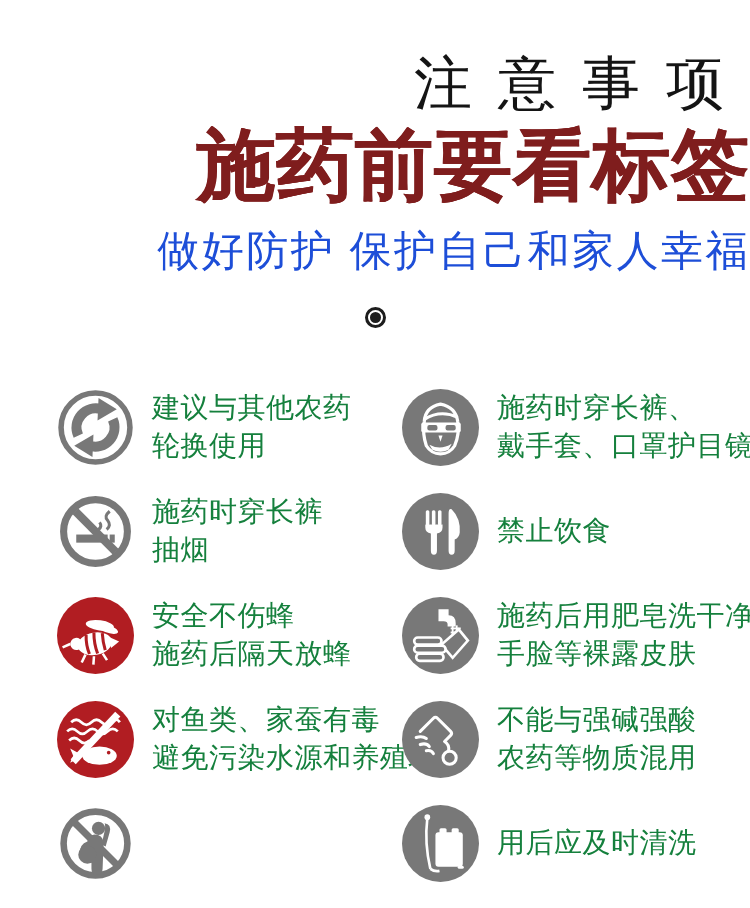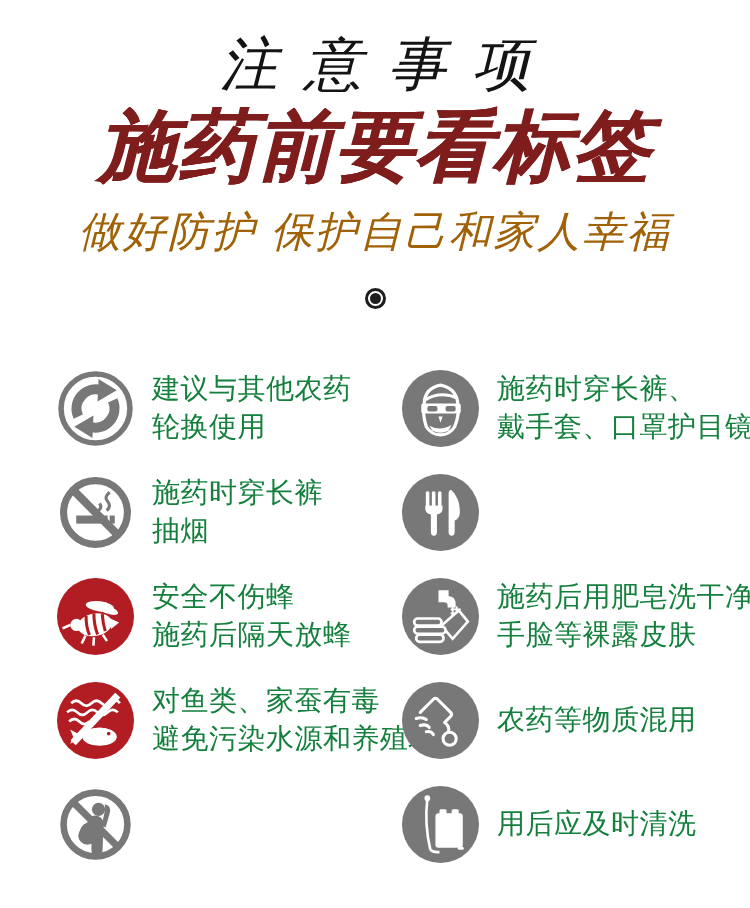--- a/index.html
+++ b/index.html
@@ -3,32 +3,32 @@
 <meta charset="utf-8">
 <style>
   * { margin:0; padding:0; box-sizing:border-box; }
   html,body { width:750px; background:#ffffff; }
   body {
     height:908px;
     font-family:"Liberation Sans", sans-serif;
     color:#141414;
     overflow:hidden;
   }
-  .header { text-align:center; padding-top:31px;font-style:italic; }
+  .header { text-align:right; padding-top:50px; }
   .title {
     font-size:58px; font-weight:500; color:#141414;
     letter-spacing:26px; text-indent:26px; line-height:1.15;
   }
   .headline {
     font-size:78px; font-weight:900; color:#7f1d1d;
     letter-spacing:1px; line-height:1.18; margin-top:2px;
     text-shadow:0.6px 0 currentColor, -0.6px 0 currentColor;
   }
   .subheadline {
-    font-size:42px; font-weight:400; color:#a16207;
+    font-size:42px; font-weight:400; color:#1d4ed8;
     letter-spacing:2.5px; line-height:1.25; margin-top:14px; white-space:pre;
   }
   .dot-divider {
     width:21px; height:21px; border:3px solid #1d1d1d; border-radius:50%;
     margin:30px auto 0; display:flex; align-items:center; justify-content:center;
   }
   .dot-divider .core { width:11px; height:11px; border-radius:50%; background:#1d1d1d; }
 
   .grid {
     margin-top:47px;
@@ -111,20 +111,23 @@
     <span class="icon-wrap">
         <svg viewBox="0 0 76 76">
     <circle cx="38" cy="38" r="38" fill="#787878"></circle>
     <rect x="23.5" y="17" width="3.5" height="15" rx="1.5" fill="#fff"></rect>
     <rect x="29.5" y="17" width="3.5" height="15" rx="1.5" fill="#fff"></rect>
     <rect x="35.5" y="17" width="3.5" height="15" rx="1.5" fill="#fff"></rect>
     <path d="M23 31 h17 v3 q0 5 -5.5 6 l0 17 q0 4 -3 4 q-3 0 -3 -4 l0 -17 q-5.5 -1 -5.5 -6 z" fill="#fff"></path>
     <path d="M49 16 q9 9 8 23 q-0.5 5 -5 7 l0 11 q0 4 -3 4 q-3 0 -3 -4 l0 -37 q0 -5 3 -4 z" fill="#fff"></path>
   </svg>
       </span>
+    <div class="text">
+        <div>禁止饮食</div>
+      </div>
   </div>
     <div class="item">
     <span class="icon-wrap">
         <svg viewBox="0 0 76 76">
     <circle cx="38" cy="38" r="38" fill="#b11d22"></circle>
     <g transform="rotate(-10 38 44)">
       <ellipse cx="45" cy="29" rx="14" ry="5" fill="#fff" transform="rotate(18 45 29)"></ellipse>
       <ellipse cx="51" cy="33" rx="12" ry="4" fill="#fff" transform="rotate(30 51 33)"></ellipse>
       <ellipse cx="37" cy="46" rx="17" ry="11" fill="#fff"></ellipse>
       <polygon points="52,42 61,48 52,53" fill="#fff"></polygon>
@@ -193,20 +196,21 @@
     <g fill="none" stroke="#fff" stroke-width="3" stroke-linecap="round" stroke-linejoin="round">
       <path d="M18 30 L31 17 q2 -2 4 0 l13 13 q2 2 0 4 l-6 6 q5 3 4 9"></path>
       <circle cx="47" cy="56" r="6.5"></circle>
       <path d="M14 36 q6 -2 10 1"></path>
       <path d="M18 43 q6 -2 9 2"></path>
       <path d="M24 49 q5 -1 7 3"></path>
     </g>
   </svg>
       </span>
     <div class="text">
+        <div>不能与强碱强酸</div>
         <div>农药等物质混用</div>
       </div>
   </div>
     <div class="item">
     <span class="icon-wrap">
         <svg viewBox="0 0 76 76">
     <circle cx="38" cy="38" r="31.5" fill="none" stroke="#787878" stroke-width="6.5"></circle>
     <g fill="#787878">
       <circle cx="41" cy="23" r="6.5"></circle>
       <path d="M47 18 q7 1 5 9 l-4 14 -4 -2 3 -13 q1 -6 0 -8 z"></path>

